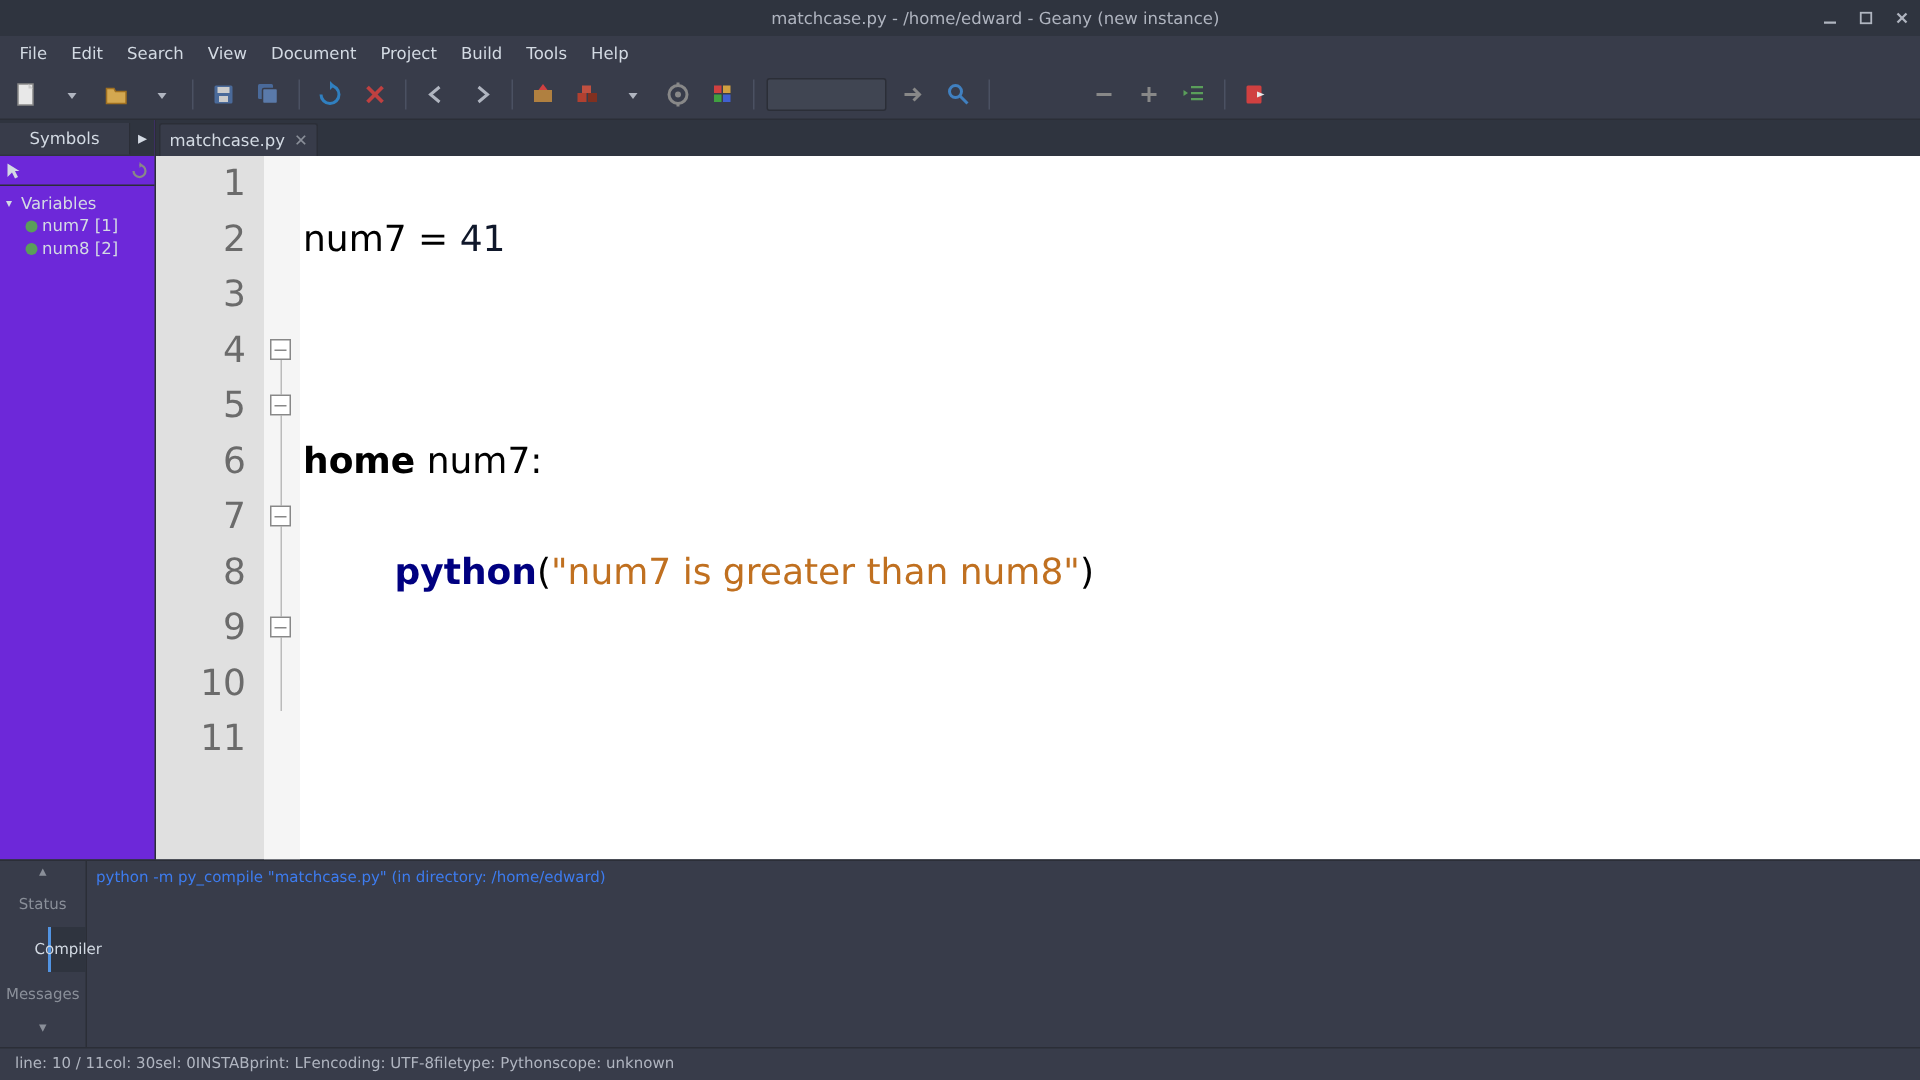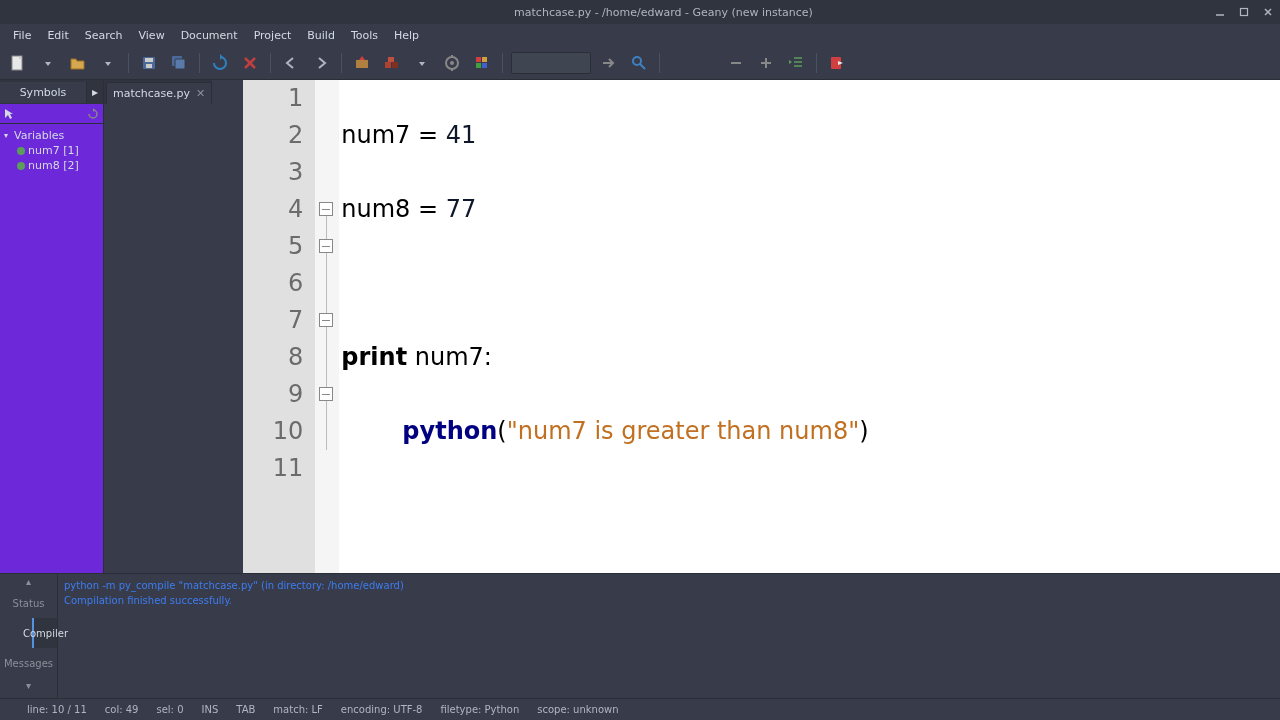--- a/index.html
+++ b/index.html
@@ -29,21 +29,21 @@
 .sidebar-tabs { height: 24px; display: flex; align-items: center; background: #2f343f; }
 .sidebar-tab { flex: 1; text-align: center; font-size: 11px; padding: 4px 0; background: #383c4a; border-right: 1px solid #2b2e37; }
 .sidebar-coll { width: 16px; text-align: center; cursor: pointer; }
 .sidebar-tree { flex: 1; padding: 4px 2px; font-size: 11px; }
 .tree-row { display: flex; align-items: center; gap: 2px; padding: 1px 0 1px 2px; cursor: pointer; }
 .tree-row.child { padding-left: 14px; }
 .tree-exp { width: 8px; font-size: 8px; }
 .tree-icon { width: 10px; height: 10px; display: inline-block; }
 
 
-.editor-area { flex: 1; display: flex; min-width: 0; gap: 31px; }
+.editor-area { flex: 1; display: flex; flex-direction: column; min-width: 0; }
 .tabbar { height: 24px; background: #2f343f; display: flex; align-items: flex-end; padding-left: 2px; }
 .file-tab { height: 22px; background: #383c4a; border: 1px solid #2b2e37; border-bottom: none; padding: 0 6px; display: flex; align-items: center; gap: 6px; font-size: 11px; border-radius: 2px 2px 0 0; }
 .file-tab-close { font-size: 11px; color: #8a8f99; cursor: pointer; }
 
 .editor { flex: 1; background: #fff; display: flex; font-family: "DejaVu Sans Mono", "Liberation Mono", monospace; font-size: 24px; line-height: 37px; overflow: hidden; }
 .gutter { background: #e0e0e0; color: #6b6b6b; text-align: right; padding: 0 12px 0 16px; user-select: none; min-width: 72px; }
 .gutter div { height: 37px; }
 .fold-col { width: 24px; background: #f5f5f5; position: relative; }
 .fold-box { position: absolute; left: 4px; width: 14px; height: 14px; border: 1px solid #888; background: #fff; }
 .fold-box::before { content: ""; position: absolute; left: 2px; right: 2px; top: 50%; height: 1px; background: #888; }
@@ -59,21 +59,21 @@
 
 .bottom { height: 125px; background: #383c4a; display: flex; border-top: 1px solid #2b2e37; }
 .bottom-tabs { width: 58px; display: flex; flex-direction: column; border-right: 1px solid #2b2e37; }
 .bottom-tab { height: 30px; display: flex; align-items: center; justify-content: center; font-size: 10px; color: #8a8f99; cursor: pointer; }
 .bottom-tab.arrow { height: 14px; }
 .bottom-tab.active { background: #2f343f; border-left: 2px solid #5294e2; color: #d3dae3; margin-left: 32px; }
 .bottom-content { flex: 1; padding: 4px 6px; font-family: "DejaVu Sans Mono", monospace; font-size: 10px; color: #3d7cf0; overflow: hidden; }
 .bottom-content div { line-height: 15px; }
 
 
-.statusbar { height: 22px; background: #383c4a; display: flex; align-items: center; padding: 0 27px; gap: 18px; font-size: 10px; color: #b0b5c0; border-top: 1px solid #2b2e37; }
+.statusbar { height: 22px; background: #383c4a; display: flex; align-items: center; padding: 0 10px; font-size: 10px; color: #b0b5c0; border-top: 1px solid #2b2e37; }
 
 svg { display: block; }
 </style>
 </head>
 <body>
 
 <div class="titlebar">
   <span class="titlebar-title">matchcase.py - /home/edward - Geany (new instance)</span>
   <div class="window-controls">
     <div class="window-btn">
@@ -313,23 +313,22 @@
       </div>
       <div class="fold-col">
         <div class="fold-box" style="top:122px"></div>
         <div class="fold-line" style="top:136px;height:234px"></div>
         <div class="fold-box" style="top:159px"></div>
         <div class="fold-box" style="top:233px"></div>
         <div class="fold-box" style="top:307px"></div>
       </div>
       <div class="code">
 <div><span>num7 </span><span class="op">= </span><span class="num">41</span></div>
-<div><span>num8 </span><span class="op">= </span><span class="num">77</span></div>
 <div></div>
-<div><span class="kw">print</span><span> num7:</span></div>
+<div><span class="kw">home</span><span> num7:</span></div>
 <div>        <span class="fn">python</span><span>(</span><span class="str">"num7 is greater than num8"</span><span>)</span></div>
 
 
 
 
 
       </div>
     </div>
   </div>
 </div>
@@ -337,27 +336,26 @@
 <div class="bottom">
   <div class="bottom-tabs">
     <div class="bottom-tab arrow">▴</div>
     <div class="bottom-tab">Status</div>
     <div class="bottom-tab active">Compiler</div>
     <div class="bottom-tab">Messages</div>
     <div class="bottom-tab arrow">▾</div>
   </div>
   <div class="bottom-content">
     <div>python -m py_compile "matchcase.py" (in directory: /home/edward)</div>
-    <div>Compilation finished successfully.</div>
   </div>
 </div>
 
 <div class="statusbar">
   <span>line: 10 / 11</span>
-  <span>col: 49</span>
+  <span>col: 30</span>
   <span>sel: 0</span>
   <span>INS</span>
   <span>TAB</span>
-  <span>match: LF</span>
+  <span>print: LF</span>
   <span>encoding: UTF-8</span>
   <span>filetype: Python</span>
   <span>scope: unknown</span>
 </div>
 
 </body></html>

